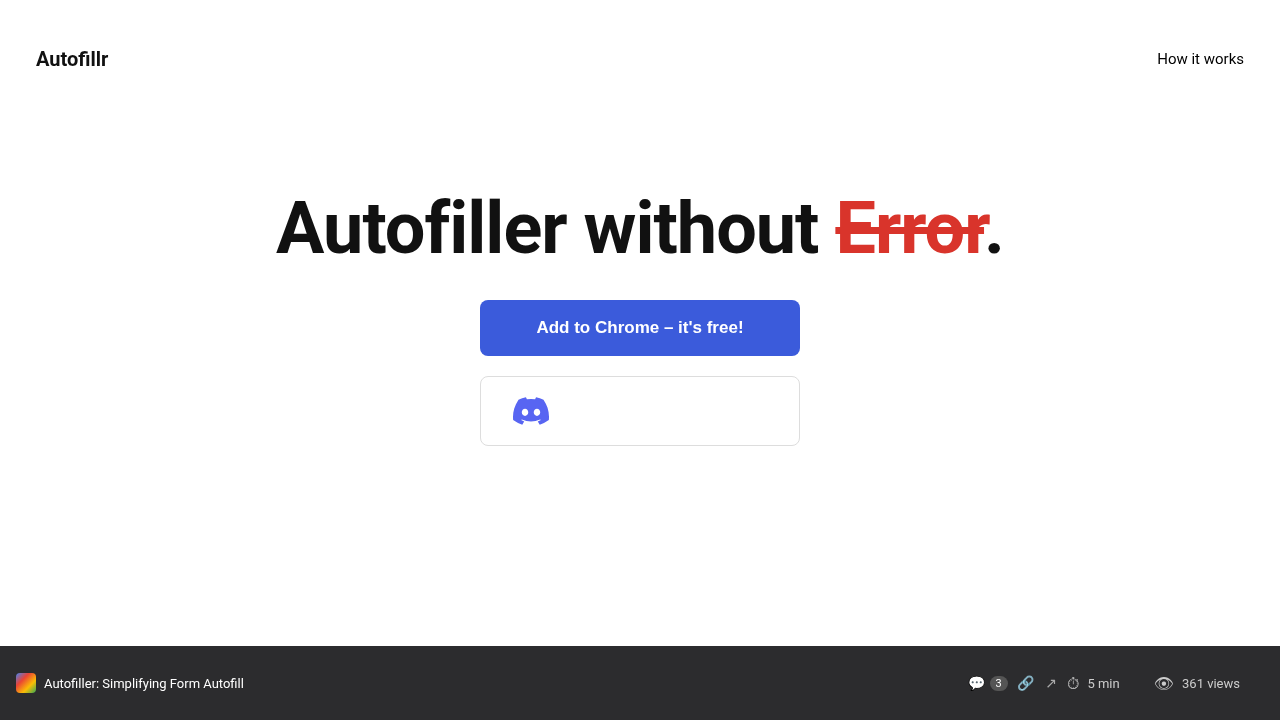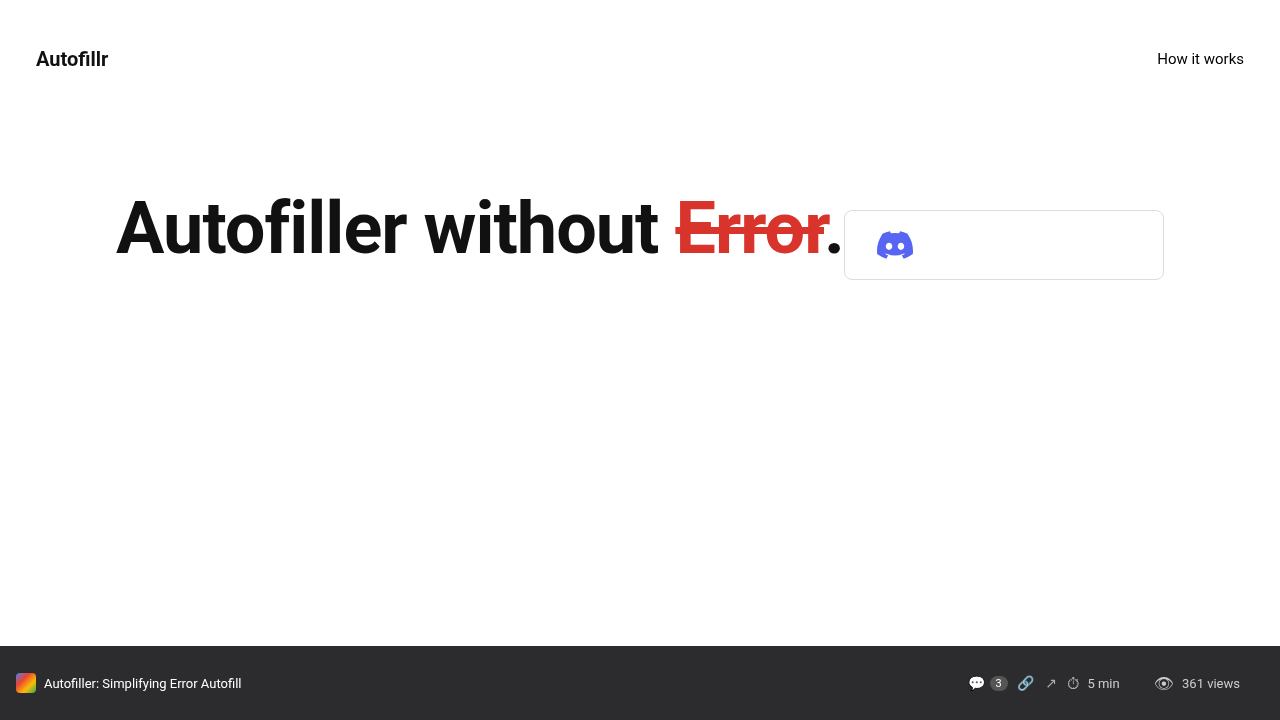--- a/index.html
+++ b/index.html
@@ -35,20 +35,21 @@
     .nav-link {
       font-size: 15px;
       color: #000000;
       text-decoration: none;
       cursor: pointer;
     }
 
     
     .hero {
       display: flex;
+      flex-direction: column;
       align-items: center;
       justify-content: center;
       text-align: center;
       padding: 100px 40px 40px;
     }
 
     .hero-title {
       font-size: 72px;
       font-weight: 700;
       color: #111;
@@ -201,31 +202,32 @@
   <div class="nav-logo">Autofillr</div>
   <a class="nav-link" href="#">How it works</a>
 </nav>
 
 <section class="hero">
   <h1 class="hero-title">
     <span>Autofiller without </span><span class="error-word">Error</span><span>.</span>
   </h1>
 
 
+  <button class="btn-add-chrome">Add to Chrome – it's free!</button>
 
   <div class="btn-discord">
     <svg class="discord-icon" viewBox="0 0 127.14 96.36" xmlns="http://www.w3.org/2000/svg">
       <path fill="#5865F2" d="M107.7,8.07A105.15,105.15,0,0,0,81.47,0a72.06,72.06,0,0,0-3.36,6.83A97.68,97.68,0,0,0,49,6.83,72.37,72.37,0,0,0,45.64,0,105.89,105.89,0,0,0,19.39,8.09C2.79,32.65-1.71,56.6.54,80.21h0A105.73,105.73,0,0,0,32.71,96.36,77.7,77.7,0,0,0,39.6,85.25a68.42,68.42,0,0,1-10.85-5.18c.91-.66,1.8-1.34,2.66-2a75.57,75.57,0,0,0,64.32,0c.87.71,1.76,1.39,2.66,2a68.68,68.68,0,0,1-10.87,5.19,77,77,0,0,0,6.89,11.1A105.25,105.25,0,0,0,126.6,80.22h0C129.24,52.84,122.09,29.11,107.7,8.07ZM42.45,65.69C36.18,65.69,31,60,31,53s5-12.74,11.43-12.74S54,46,53.89,53,48.84,65.69,42.45,65.69Zm42.24,0C78.41,65.69,73.25,60,73.25,53s5-12.74,11.44-12.74S96.23,46,96.12,53,91.08,65.69,84.69,65.69Z"></path>
     </svg>
   </div>
 </section>
 
 <div class="macos-bar">
   <div class="macos-favicon"></div>
-  <span class="macos-tab-text">Autofiller: Simplifying Error Autofill</span>
+  <span class="macos-tab-text">Autofiller: Simplifying Form Autofill</span>
 
   <div class="macos-icons-right">
     <div class="macos-icon-btn">
       <span>💬</span>
       <span class="badge">3</span>
     </div>
     <div class="macos-icon-btn">
       <span>🔗</span>
     </div>
     <div class="macos-icon-btn">

